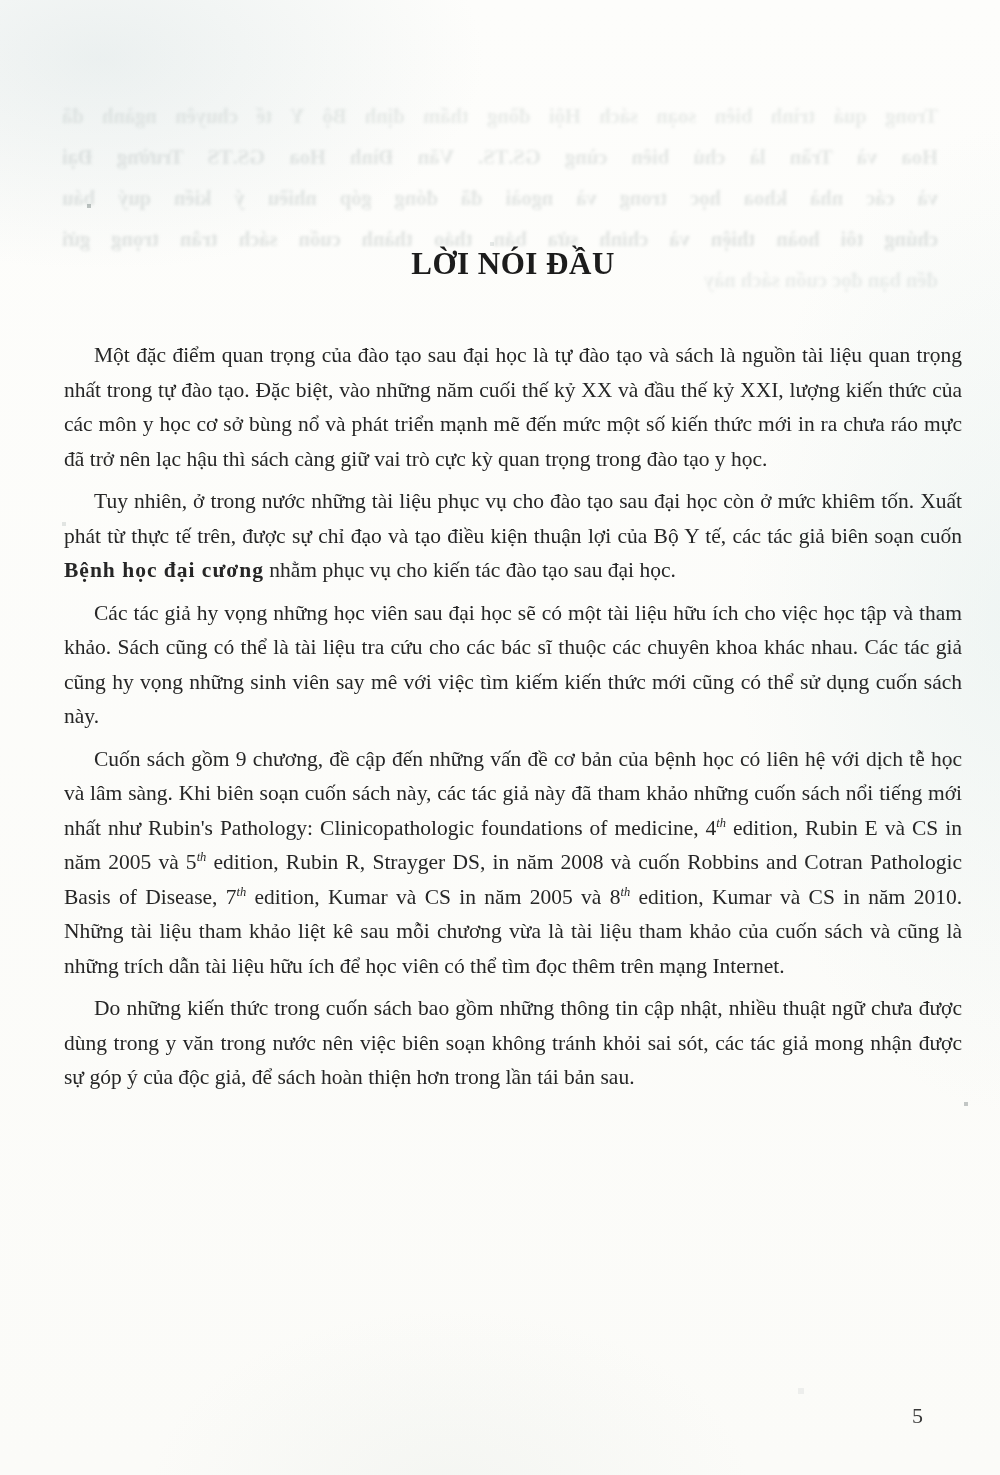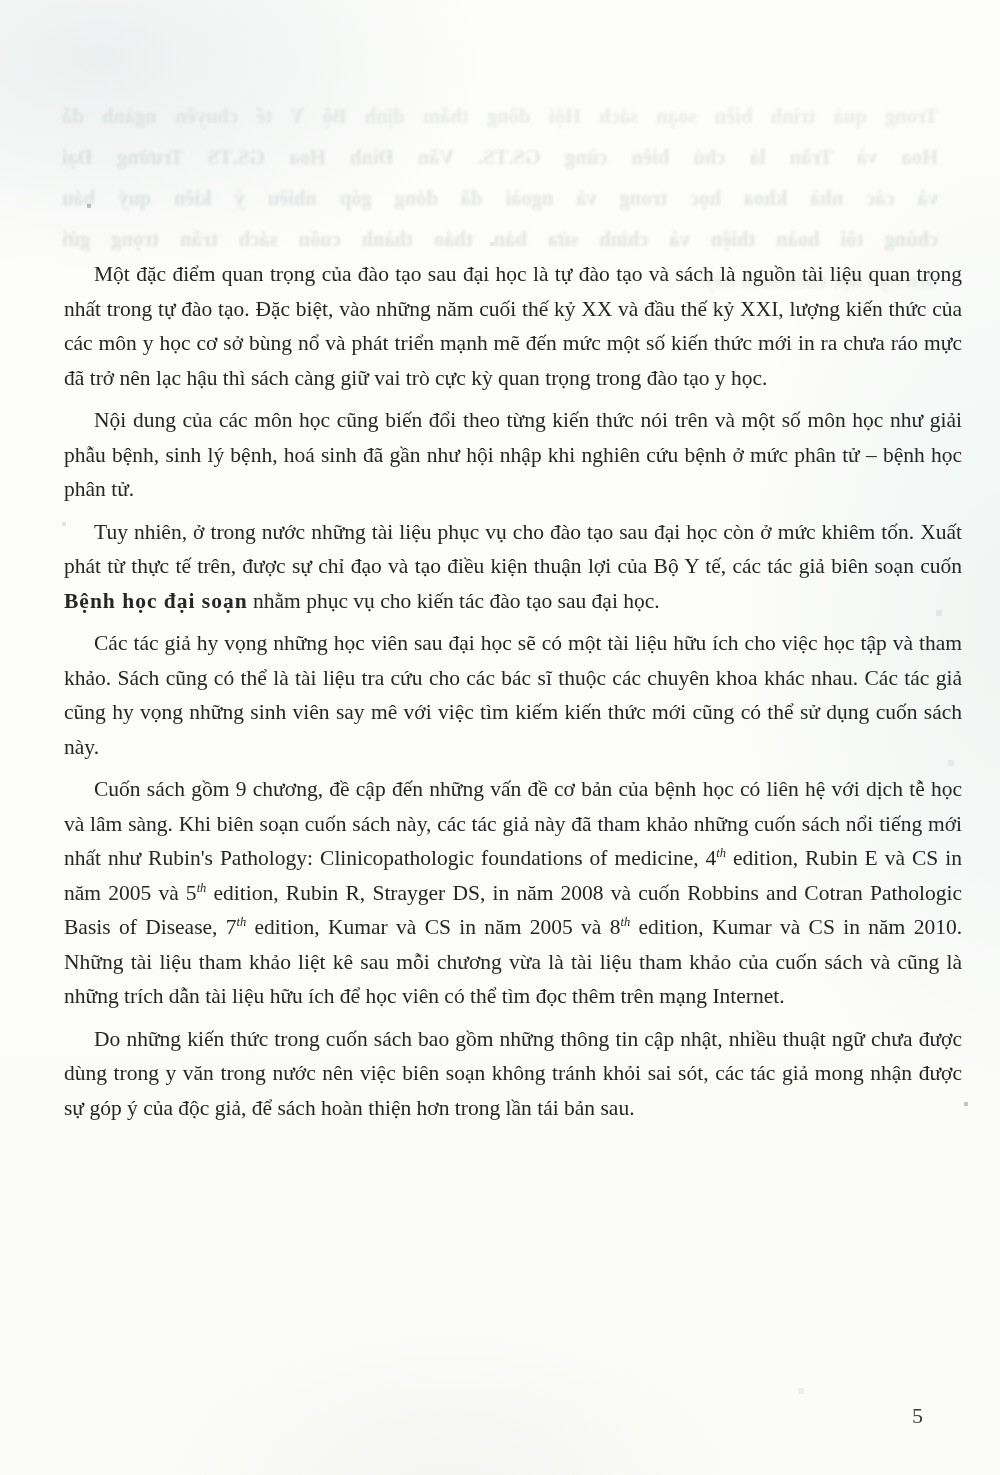--- a/index.html
+++ b/index.html
@@ -89,22 +89,22 @@
 
 <div class="page">
   <div class="bleed">
       <div class="bl-line">Trong quá trình biên soạn sách Hội đồng thẩm định Bộ Y tế chuyên ngành đã</div>
       <div class="bl-line">Hoa và Trần là chủ biên cùng GS.TS. Văn Đình Hoa GS.TS Trường Đại</div>
       <div class="bl-line">và các nhà khoa học trong và ngoài đã đóng góp nhiều ý kiến quý báu</div>
       <div class="bl-line">chúng tôi hoàn thiện và chỉnh sửa bản thảo thành cuốn sách trân trọng gửi</div>
       <div class="bl-line">đến bạn đọc cuốn sách này</div>
     </div>
   <div class="speckles"></div>
+  <h1 class="title">LỜI NÓI ĐẦU</h1>
   <div class="body-col">
       <p class="para"><span>Một đặc điểm quan trọng của đào tạo sau đại học là tự đào tạo và sách là nguồn tài liệu quan trọng nhất trong tự đào tạo. Đặc biệt, vào những năm cuối thế kỷ XX và đầu thế kỷ XXI, lượng kiến thức của các môn y học cơ sở bùng nổ và phát triển mạnh mẽ đến mức một số kiến thức mới in ra chưa ráo mực đã trở nên lạc hậu thì sách càng giữ vai trò cực kỳ quan trọng trong đào tạo y học.</span></p>
-      <p class="para"><span>Nội dung của các môn học cũng biến đổi theo từng kiến thức nói trên và một số môn học như giải phẫu bệnh, sinh lý bệnh, hoá sinh đã gần như hội nhập khi nghiên cứu bệnh ở mức phân tử – bệnh học phân tử.</span></p>
-      <p class="para"><span>Tuy nhiên, ở trong nước những tài liệu phục vụ cho đào tạo sau đại học còn ở mức khiêm tốn. Xuất phát từ thực tế trên, được sự chỉ đạo và tạo điều kiện thuận lợi của Bộ Y tế, các tác giả biên soạn cuốn </span><span class="b">Bệnh học đại soạn</span><span> nhằm phục vụ cho kiến tác đào tạo sau đại học.</span></p>
+      <p class="para"><span>Tuy nhiên, ở trong nước những tài liệu phục vụ cho đào tạo sau đại học còn ở mức khiêm tốn. Xuất phát từ thực tế trên, được sự chỉ đạo và tạo điều kiện thuận lợi của Bộ Y tế, các tác giả biên soạn cuốn </span><span class="b">Bệnh học đại cương</span><span> nhằm phục vụ cho kiến tác đào tạo sau đại học.</span></p>
       <p class="para"><span>Các tác giả hy vọng những học viên sau đại học sẽ có một tài liệu hữu ích cho việc học tập và tham khảo. Sách cũng có thể là tài liệu tra cứu cho các bác sĩ thuộc các chuyên khoa khác nhau. Các tác giả cũng hy vọng những sinh viên say mê với việc tìm kiếm kiến thức mới cũng có thể sử dụng cuốn sách này.</span></p>
       <p class="para"><span>Cuốn sách gồm 9 chương, đề cập đến những vấn đề cơ bản của bệnh học có liên hệ với dịch tễ học và lâm sàng. Khi biên soạn cuốn sách này, các tác giả này đã tham khảo những cuốn sách nổi tiếng mới nhất như Rubin's Pathology: Clinicopathologic foundations of medicine, 4</span><sup>th</sup><span> edition, Rubin E và CS in năm 2005 và 5</span><sup>th</sup><span> edition, Rubin R, Strayger DS, in năm 2008 và cuốn Robbins and Cotran Pathologic Basis of Disease, 7</span><sup>th</sup><span> edition, Kumar và CS in năm 2005 và 8</span><sup>th</sup><span> edition, Kumar và CS in năm 2010. Những tài liệu tham khảo liệt kê sau mỗi chương vừa là tài liệu tham khảo của cuốn sách và cũng là những trích dẫn tài liệu hữu ích để học viên có thể tìm đọc thêm trên mạng Internet.</span></p>
       <p class="para"><span>Do những kiến thức trong cuốn sách bao gồm những thông tin cập nhật, nhiều thuật ngữ chưa được dùng trong y văn trong nước nên việc biên soạn không tránh khỏi sai sót, các tác giả mong nhận được sự góp ý của độc giả, để sách hoàn thiện hơn trong lần tái bản sau.</span></p>
     </div>
   <div class="pageno">5</div>
 </div>
 
 </body></html>

